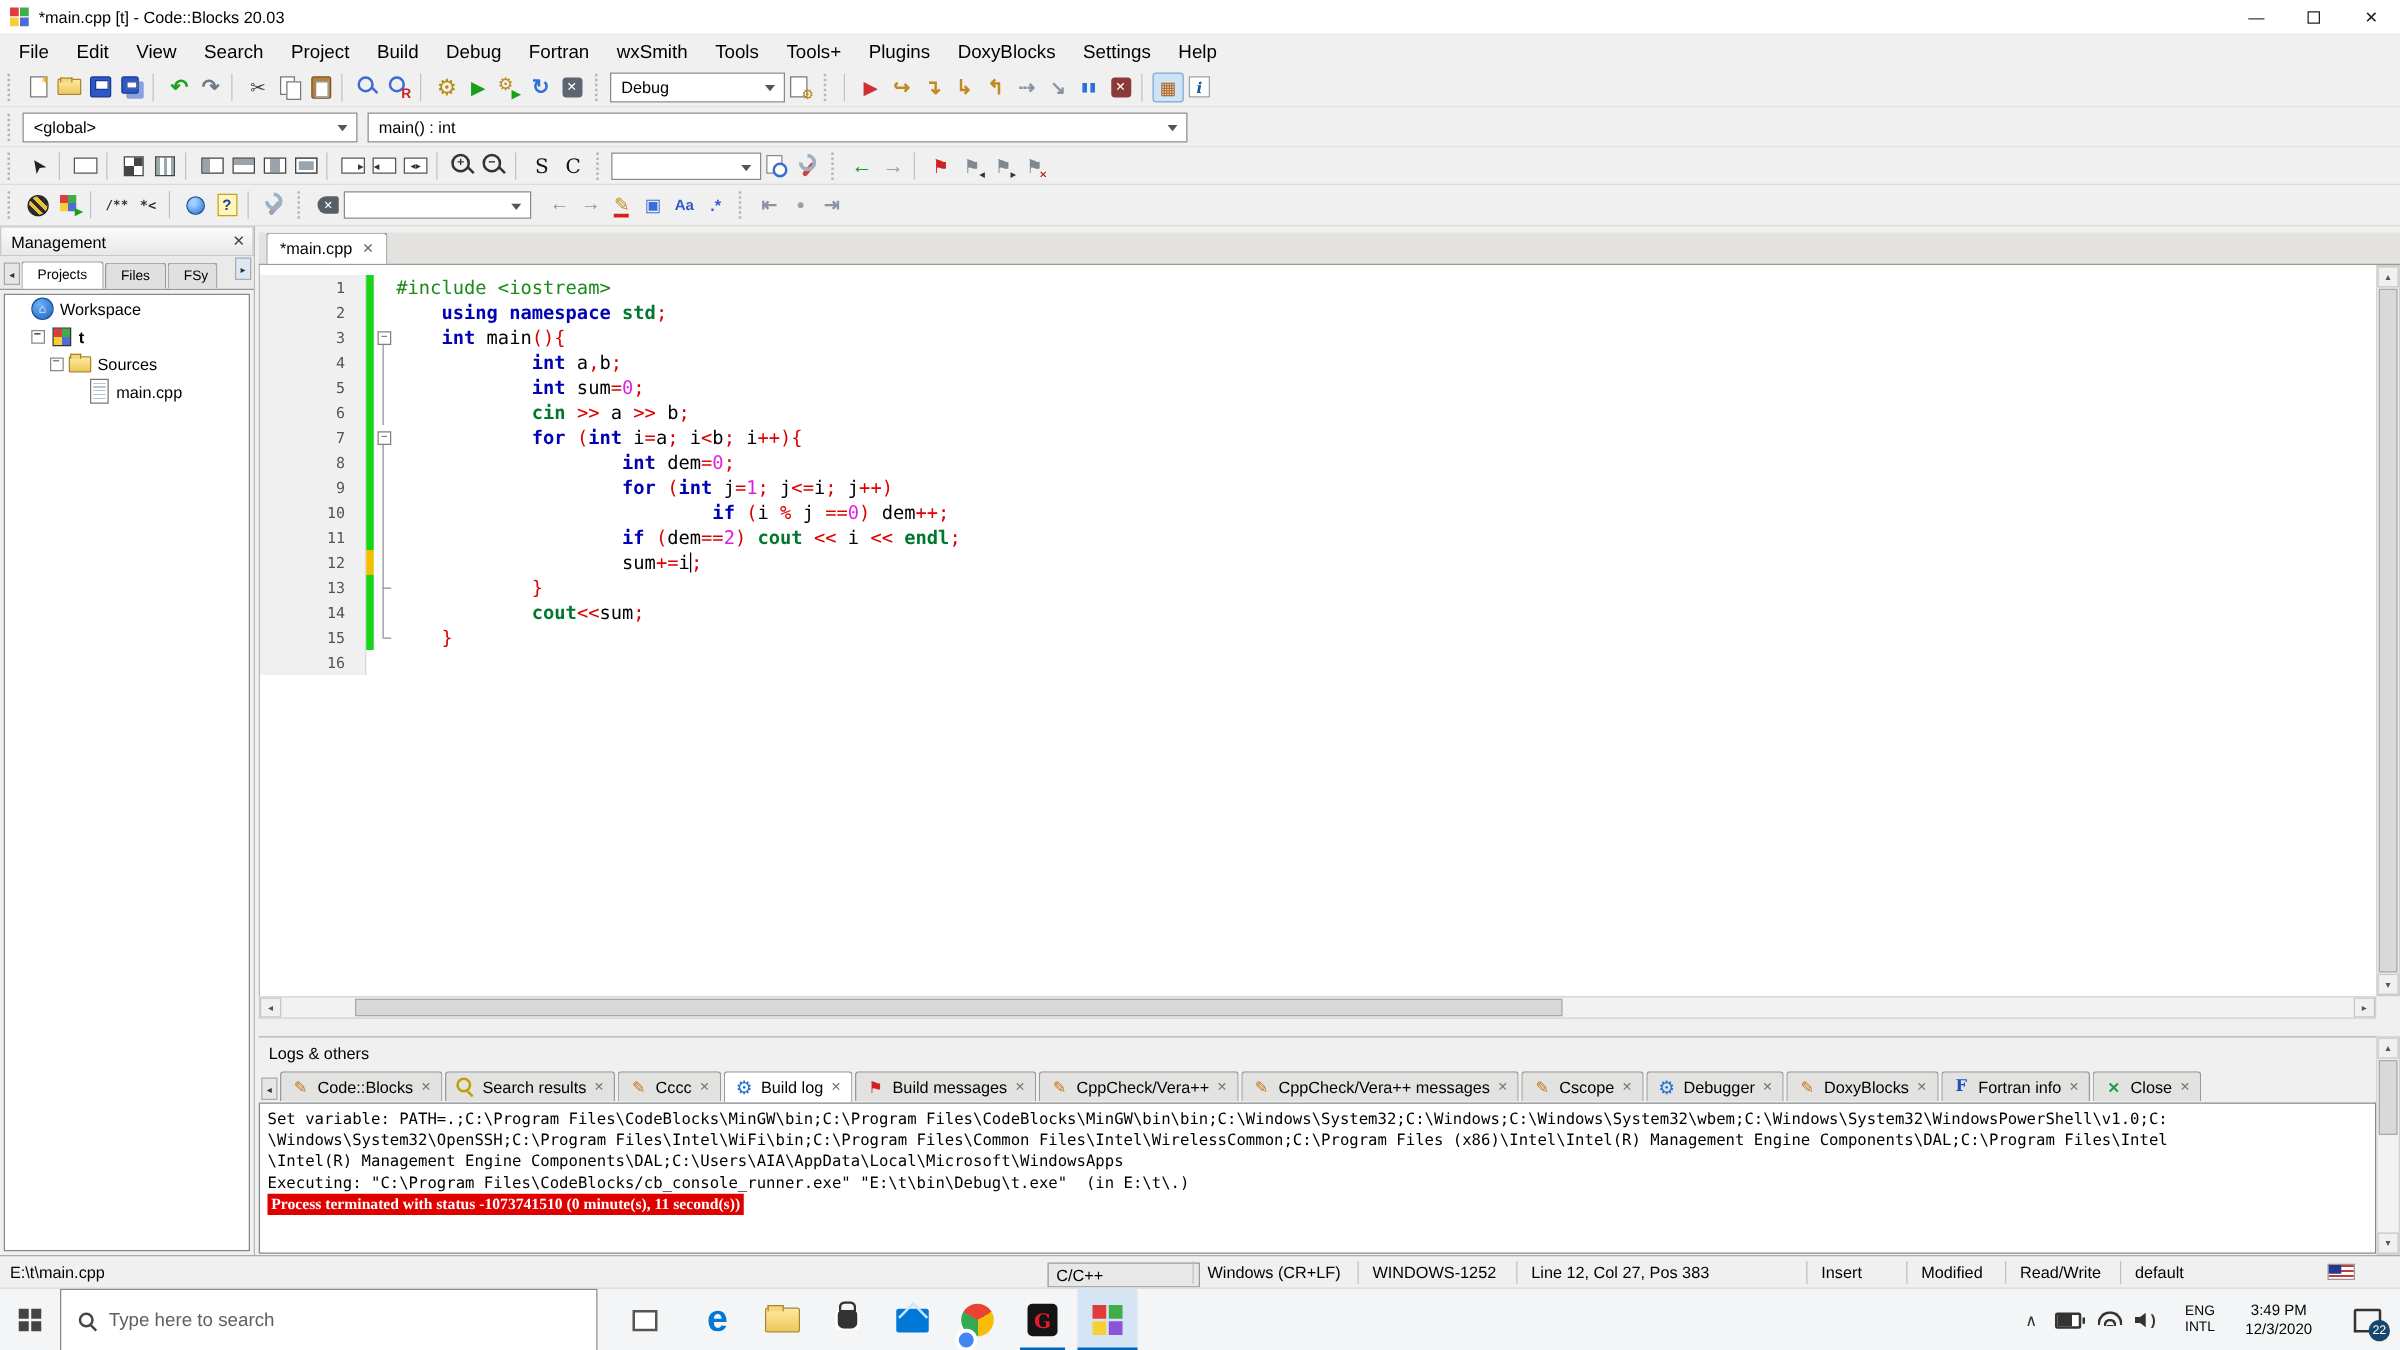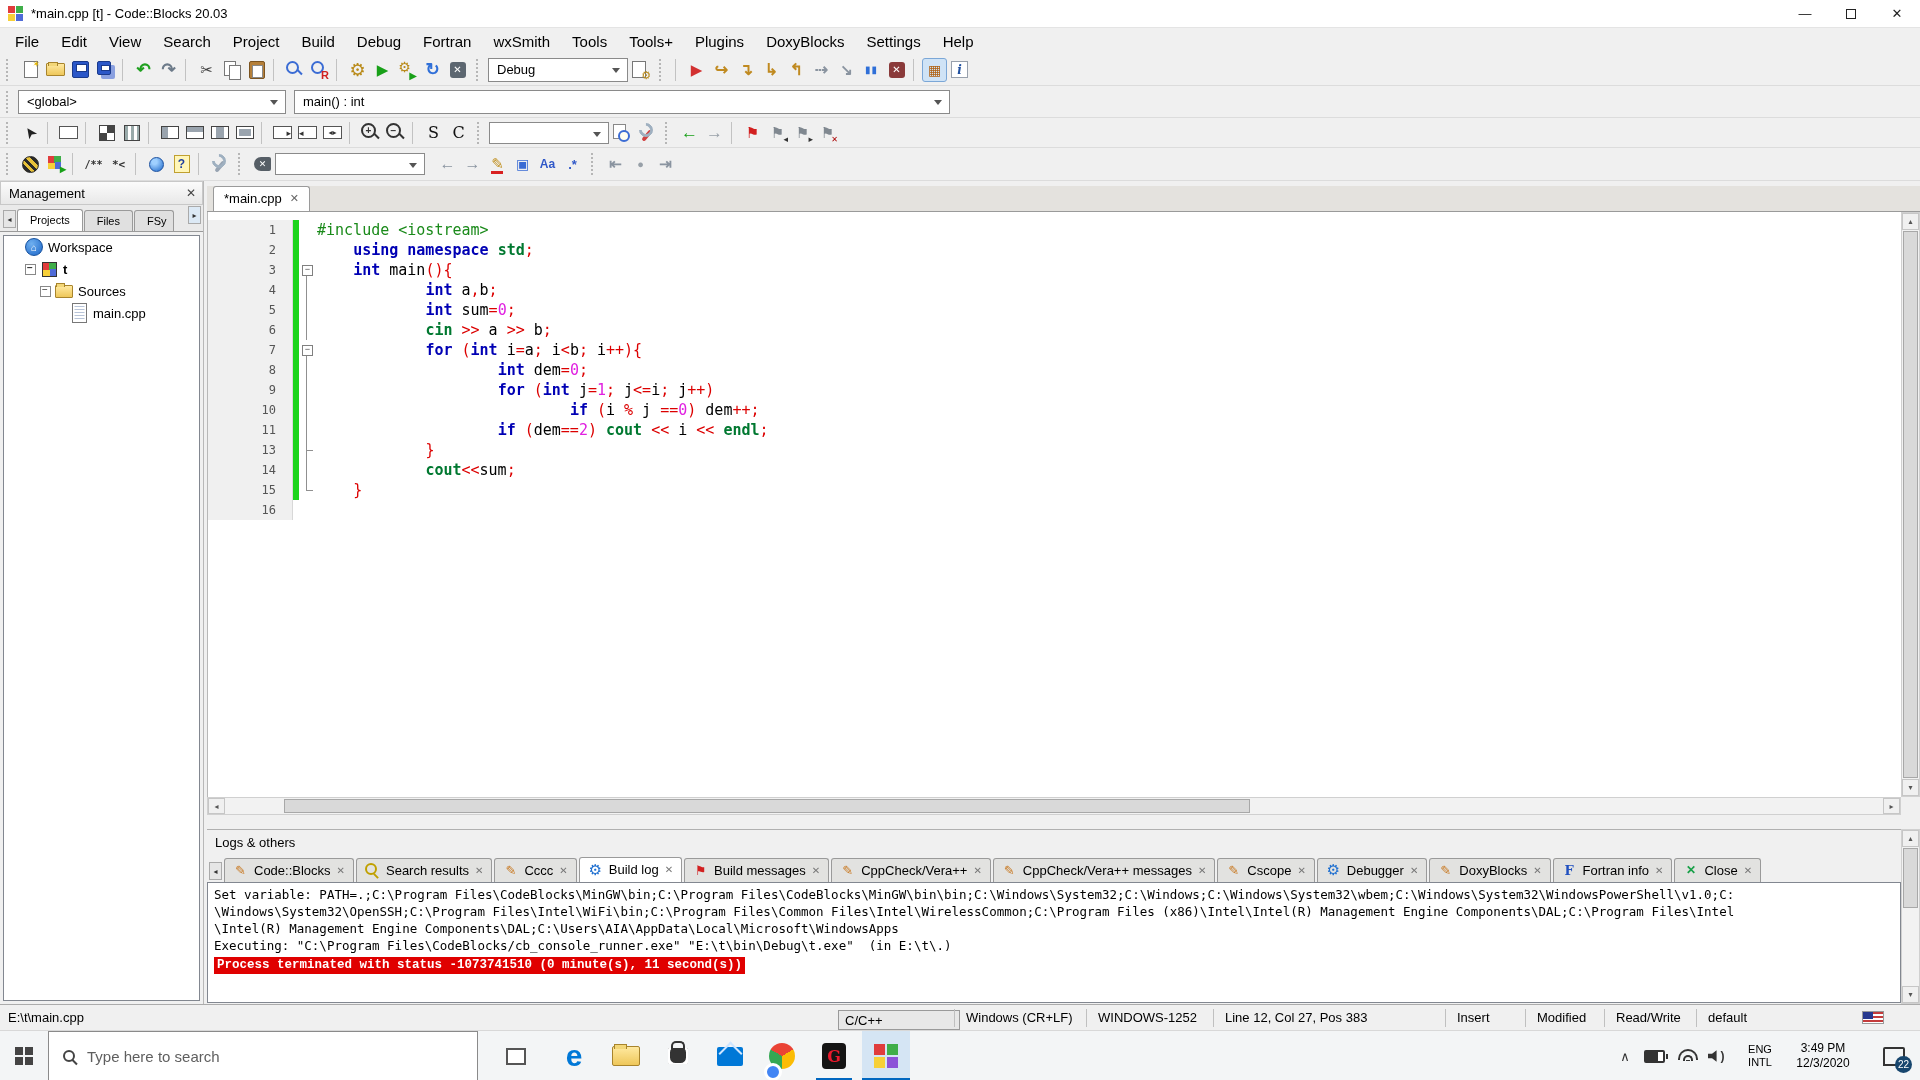--- a/index.html
+++ b/index.html
@@ -192,21 +192,21 @@
   .ltic { width:15px; height:15px; position:relative; display:inline-flex; align-items:center; justify-content:center; flex:none; }
   .ltic[data-icon="pencil"]::before { content:"✎"; font-size:13px; color:#c87820; }
   .ltic[data-icon="magnifier"]::before { content:""; width:8px; height:8px; border:2px solid #c0a000; border-radius:50%; margin:-3px 0 0 -3px; }
   .ltic[data-icon="magnifier"]::after { content:""; position:absolute; right:1px; bottom:1px; width:6px; height:2px; background:#c0a000; transform:rotate(45deg); }
   .ltic[data-icon="gear"]::before { content:"⚙"; font-size:15px; color:#2070d0; }
   .ltic[data-icon="flag"]::before { content:"⚑"; font-size:13px; color:#d22020; }
   .ltic[data-icon="fortran"]::before { content:"F"; font-family:"DejaVu Serif",serif; font-weight:bold; font-size:13px; color:#2050c0; }
   .ltic[data-icon="close-green"]::before { content:"✕"; font-weight:bold; font-size:12px; color:#18a048; }
   #logbody { position:absolute; left:0; top:52px; width:1694px; height:121px; background:#fff; border:1px solid #828790; padding:3px 6px; overflow:hidden; }
   .logline { font-family:"DejaVu Sans Mono",monospace; font-size:12.5px; line-height:17px; white-space:pre; }
-  #logerr { display:inline-block; background:#e00000; color:#fff; font-weight:bold; font-family:Liberation Mono, monospace; font-size:12.5px; line-height:17px; padding:0 3px; }
+  #logerr { display:inline-block; background:#e00000; color:#fff; font-weight:bold; font-family:Liberation Serif, serif; font-size:12.5px; line-height:17px; padding:0 3px; }
   #lvscroll { position:absolute; left:1901px; top:829px; width:19px; height:175px; background:#f2f2f2; border:1px solid #d0d0d0; }
   #lvthumb { position:absolute; left:1px; top:18px; width:15px; height:60px; background:#d9d9d9; border:1px solid #a8a8a8; }
 
   
   #statusbar { position:absolute; left:0; top:1004px; width:1920px; height:26px; background:#f0f0f0; border-top:1px solid #ababab; font-size:13px; }
   #statusbar .sp { position:absolute; top:5px; }
   #st-path { left:8px; }
   #st-lang { left:838px; top:2px; width:122px; height:20px; border:1px solid #9a9a9a; background:#e8e8e8; padding:2px 6px; }
   .sseg { position:absolute; top:5px; }
   .sseg::before { content:""; position:absolute; left:-12px; top:-1px; height:18px; border-left:1px solid #c0c0c0; }
@@ -564,20 +564,26 @@
         <span class="fold" data-fold="line"></span>
         <span class="ct"><span class="tok tok-ws">                            </span><span class="tok tok-kw">if</span><span class="tok tok-ws"> </span><span class="tok tok-op">(</span><span class="tok tok-id">i </span><span class="tok tok-op">%</span><span class="tok tok-id"> j </span><span class="tok tok-op">==</span><span class="tok tok-num">0</span><span class="tok tok-op">)</span><span class="tok tok-id"> dem</span><span class="tok tok-op">++;</span></span>
       </div>
       <div class="code-line">
         <span class="ln">11</span>
         <span class="bar" data-bar="green"></span>
         <span class="fold" data-fold="line"></span>
         <span class="ct"><span class="tok tok-ws">                    </span><span class="tok tok-kw">if</span><span class="tok tok-ws"> </span><span class="tok tok-op">(</span><span class="tok tok-id">dem</span><span class="tok tok-op">==</span><span class="tok tok-num">2</span><span class="tok tok-op">)</span><span class="tok tok-ws"> </span><span class="tok tok-lib">cout</span><span class="tok tok-ws"> </span><span class="tok tok-op">&lt;&lt;</span><span class="tok tok-id"> i </span><span class="tok tok-op">&lt;&lt;</span><span class="tok tok-ws"> </span><span class="tok tok-lib">endl</span><span class="tok tok-op">;</span></span>
       </div>
       <div class="code-line">
+        <span class="ln">12</span>
+        <span class="bar" data-bar="yellow"></span>
+        <span class="fold" data-fold="line"></span>
+        <span class="ct"><span class="tok tok-ws">                    </span><span class="tok tok-id">sum</span><span class="tok tok-op">+=</span><span class="tok tok-id">i</span><span class="tok tok-caret"></span><span class="tok tok-op">;</span></span>
+      </div>
+      <div class="code-line">
         <span class="ln">13</span>
         <span class="bar" data-bar="green"></span>
         <span class="fold" data-fold="branch"></span>
         <span class="ct"><span class="tok tok-ws">            </span><span class="tok tok-op">}</span></span>
       </div>
       <div class="code-line">
         <span class="ln">14</span>
         <span class="bar" data-bar="green"></span>
         <span class="fold" data-fold="line"></span>
         <span class="ct"><span class="tok tok-ws">            </span><span class="tok tok-lib">cout</span><span class="tok tok-op">&lt;&lt;</span><span class="tok tok-id">sum</span><span class="tok tok-op">;</span></span>
@@ -606,21 +612,21 @@
   <div id="vthumb"></div>
   <span class="sb-btn" style="left:0;bottom:0;width:17px;height:17px;">▾</span>
 </div>
 
 <div id="logs">
   <div class="cap">
     <span>Logs &amp; others</span>
   </div>
   <div id="ltabs">
     <span class="tscroll" style="margin:0 2px 2px 2px">◂</span>
-    <span class="icrun" style="align-items:center;">
+    <span class="icrun" style="align-items:flex-start;">
 
     <span class="ltab">
           <span class="ltic" data-icon="pencil"></span>
           <span>Code::Blocks</span>
           <span class="lx">✕</span>
         </span>
         <span class="ltab">
           <span class="ltic" data-icon="magnifier"></span>
           <span>Search results</span>
           <span class="lx">✕</span>

